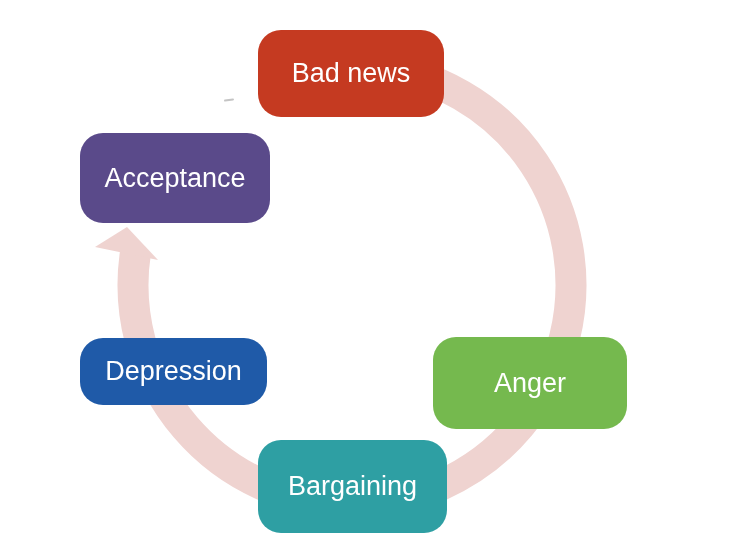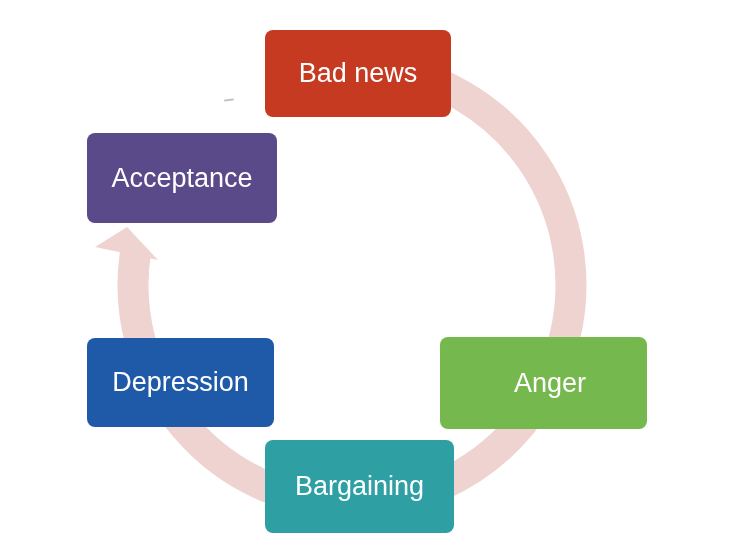--- a/index.html
+++ b/index.html
@@ -17,35 +17,34 @@
   }
   #cycle-arrow-svg {
     position: absolute;
     left: 0;
     top: 0;
     z-index: 0;
   }
   .stage {
     position: absolute;
     z-index: 1;
-    border-radius: 8px;
+    border-radius: 23px;
     display: flex;
     align-items: center;
     justify-content: center;
     color: #ffffff;
     font-size: 27px;
     line-height: 1;
     white-space: nowrap;
-    margin-left: 7px;
   }
   .stage-bad-news   { left: 258px; top: 30px;  width: 186px; height: 87px; }
   .stage-denial     { left: 435px; top: 130px; width: 193px; height: 92px; }
-  .stage-anger      { left: 433px; top: 337px; width: 194px; height: 92px; padding-left: 13px; }
+  .stage-anger      { left: 433px; top: 337px; width: 194px; height: 92px; }
   .stage-bargaining { left: 258px; top: 440px; width: 189px; height: 93px; }
-  .stage-depression { left: 80px;  top: 338px; width: 187px; height: 89px; }
+  .stage-depression { left: 80px;  top: 338px; width: 187px; height: 67px; }
   .stage-acceptance { left: 80px;  top: 133px; width: 190px; height: 90px; }
   .stray-mark {
     position: absolute;
     left: 224px;
     top: 99px;
     width: 10px;
     height: 2px;
     border-radius: 1px;
     transform: rotate(-8deg);
     z-index: 0;

